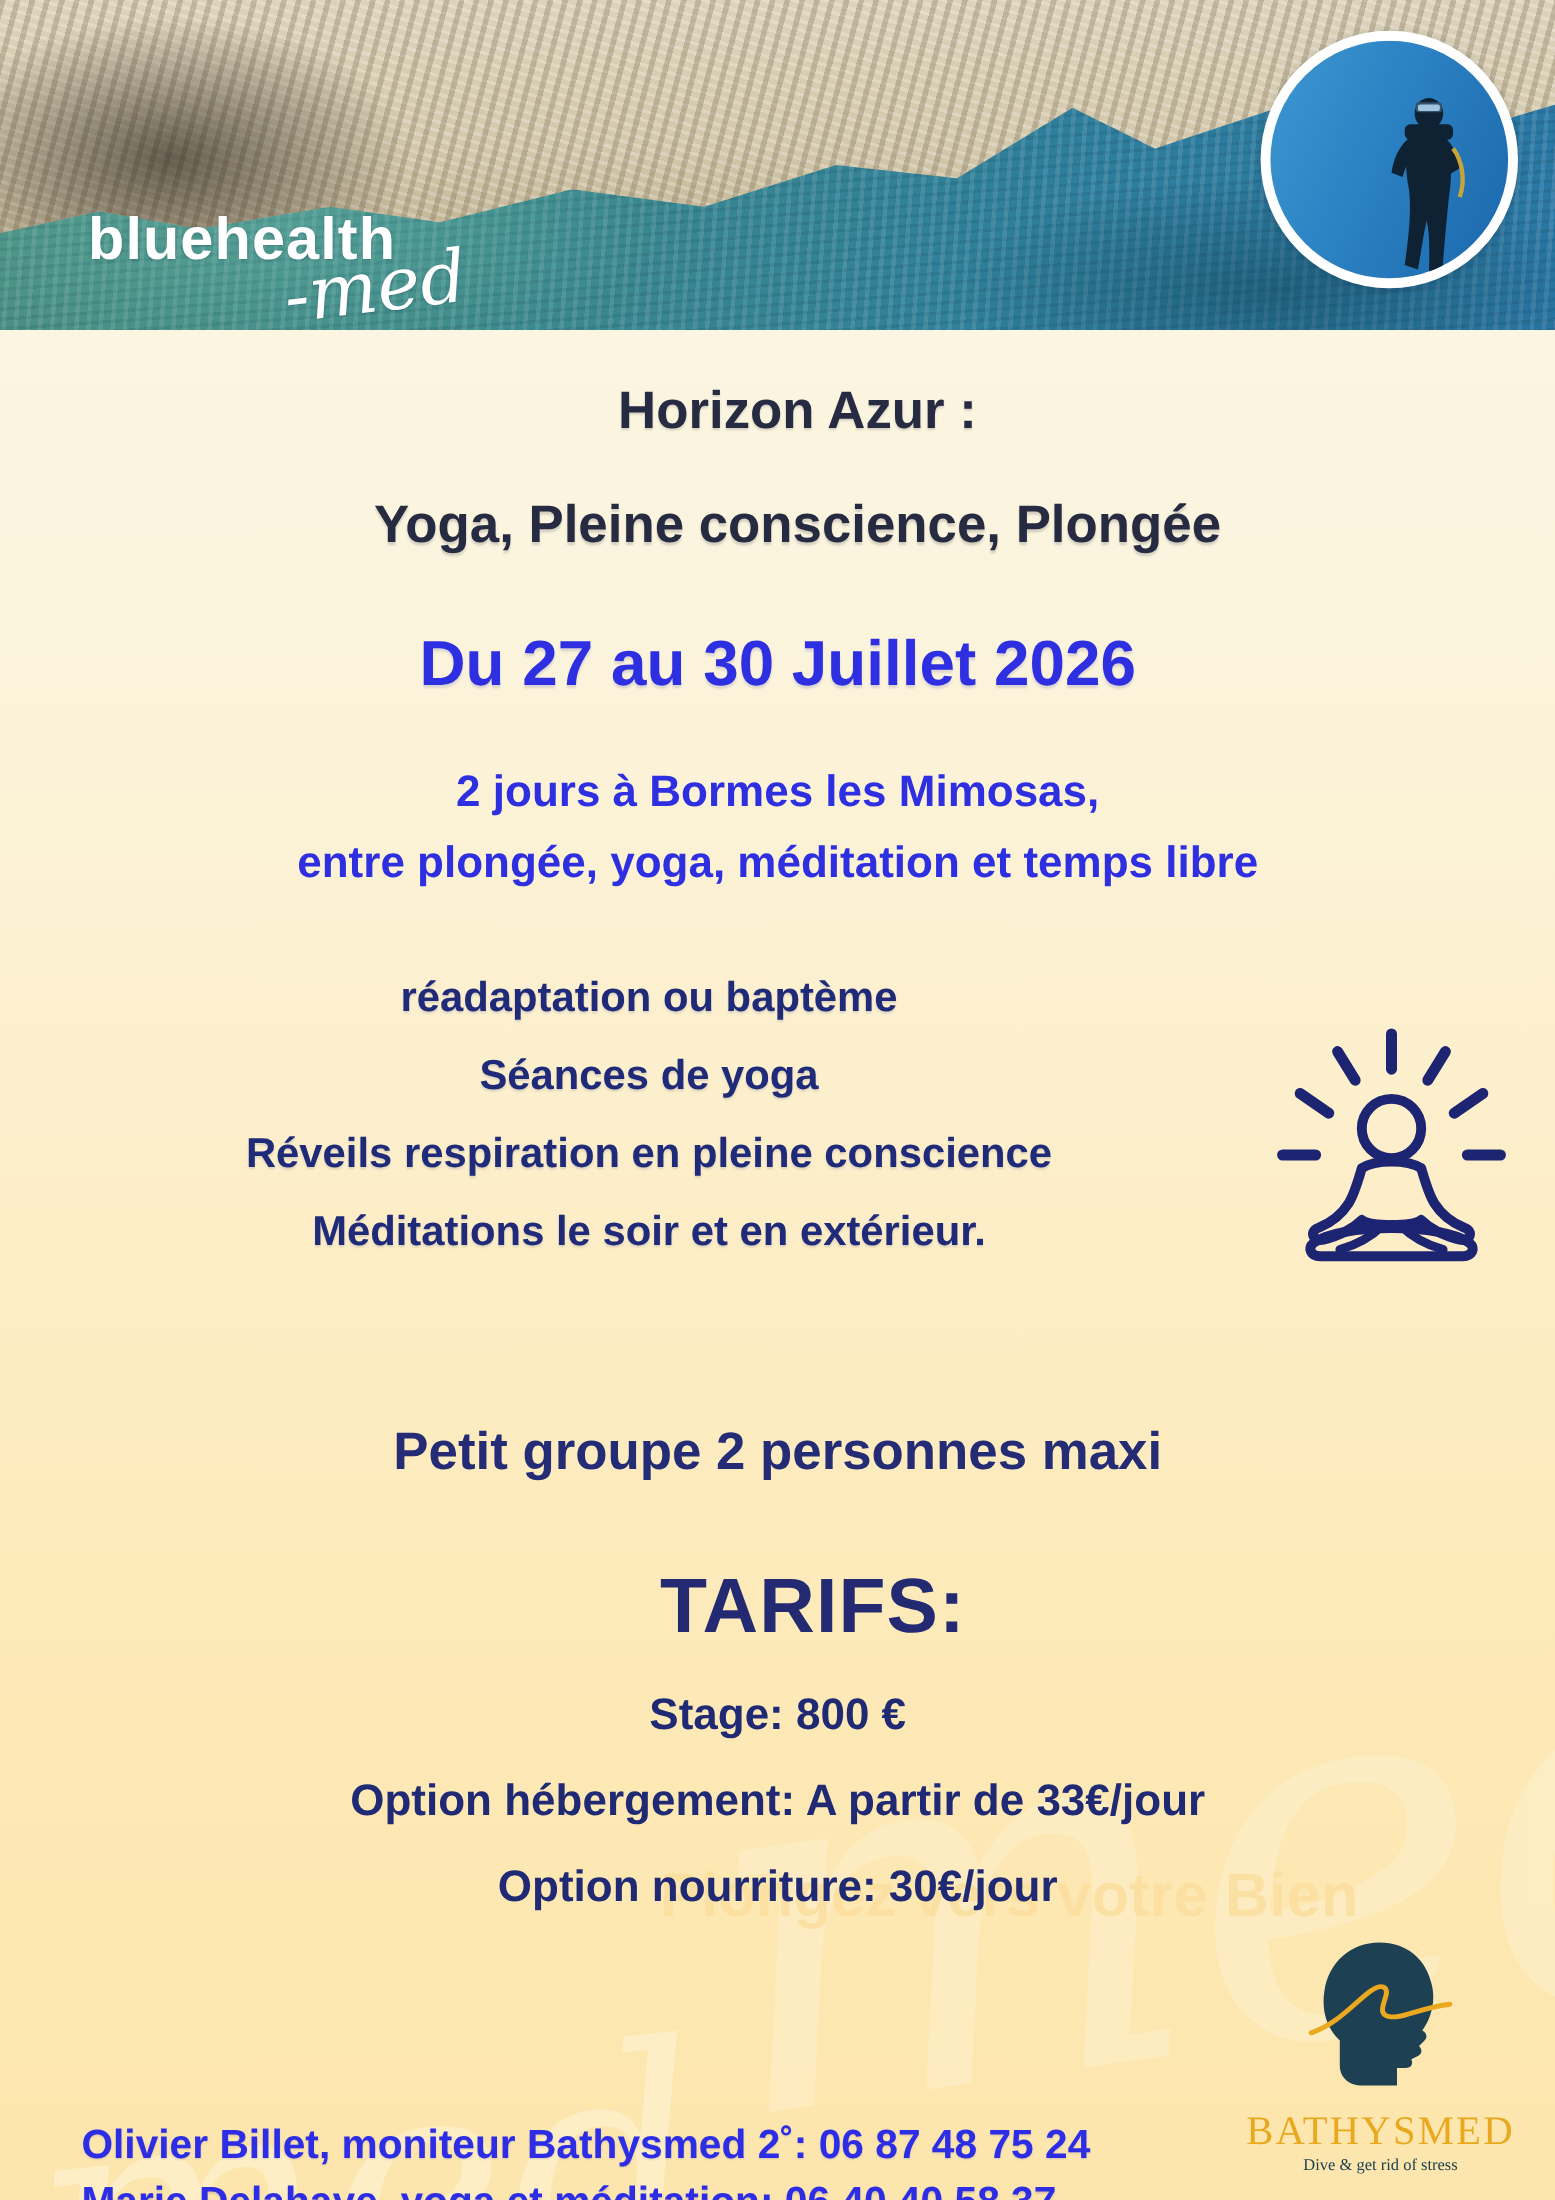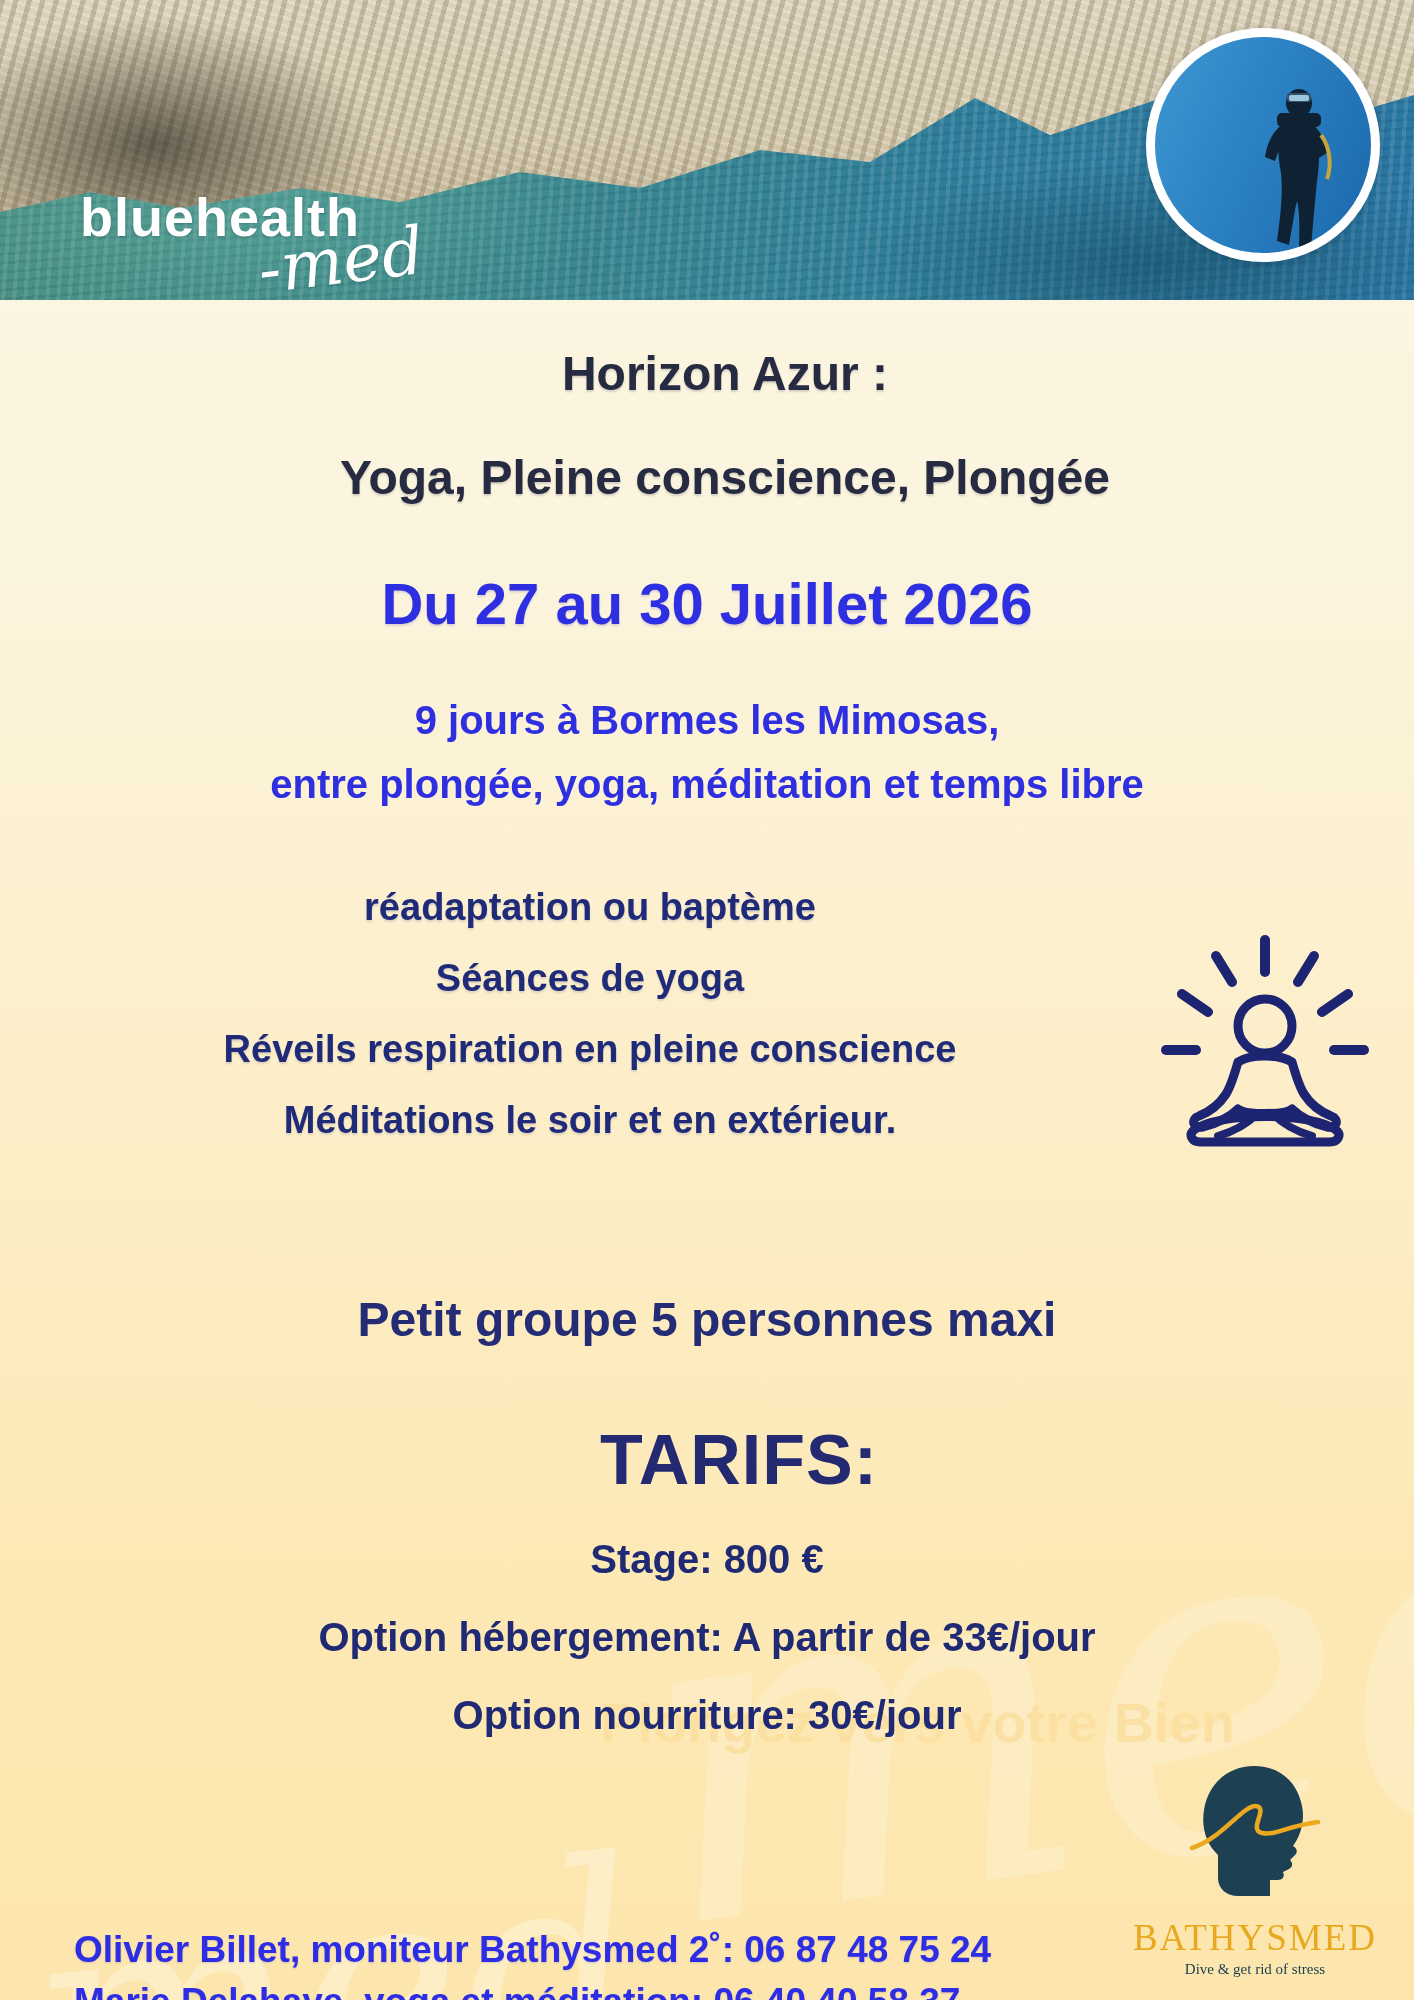--- a/index.html
+++ b/index.html
@@ -104,21 +104,21 @@
   </div>
 
   <div class="blk title">
     <div>Horizon Azur :</div>
     <div>Yoga, Pleine conscience, Plongée</div>
   </div>
 
   <div class="blk date">Du 27 au 30 Juillet 2026</div>
 
   <div class="blk subtitle">
-    <div>9 jours à Bormes les Mimosas,</div>
+    <div>2 jours à Bormes les Mimosas,</div>
     <div>entre plongée, yoga, méditation et temps libre</div>
   </div>
 
   <div class="blk features">
     <div>réadaptation ou baptème</div>
     <div>Séances de yoga</div>
     <div>Réveils respiration en pleine conscience</div>
     <div>Méditations le soir et en extérieur.</div>
   </div>
 
@@ -134,21 +134,21 @@
         <line x1="204" y1="124" x2="174" y2="124"></line>
       </g>
       <circle cx="105" cy="100" r="27" stroke-width="9"></circle>
       <path stroke-width="9" d="M78,136 C90,128 120,128 132,136 C136,150 139,160 144,168 C151,179 161,186 171,190 C180,193 177,203 167,201 C152,197 140,191 132,183 C124,189 86,189 78,183 C70,191 58,197 43,201 C33,203 30,193 39,190 C49,186 59,179 66,168 C71,160 74,150 78,136 Z"></path>
       <path stroke-width="9" d="M34,204 C58,186 152,186 176,204 C182,209 178,216 170,216 L40,216 C32,216 28,209 34,204 Z"></path>
       <path stroke-width="8" d="M97,188 C87,198 72,206 58,210"></path>
       <path stroke-width="8" d="M113,188 C123,198 138,206 152,210"></path>
     </svg>
   </div>
 
-  <div class="blk group">Petit groupe 5 personnes maxi</div>
+  <div class="blk group">Petit groupe 2 personnes maxi</div>
 
   <div class="wm-script big">med</div>
   <div class="wm-script small">med</div>
   <div class="wm-slogan">Plongez vers votre Bien</div>
 
   <div class="blk tarifs-heading">TARIFS:</div>
   <div class="blk tarifs-lines">
     <div>Stage: 800 €</div>
     <div>Option hébergement: A partir de 33€/jour</div>
     <div>Option nourriture: 30€/jour</div>

